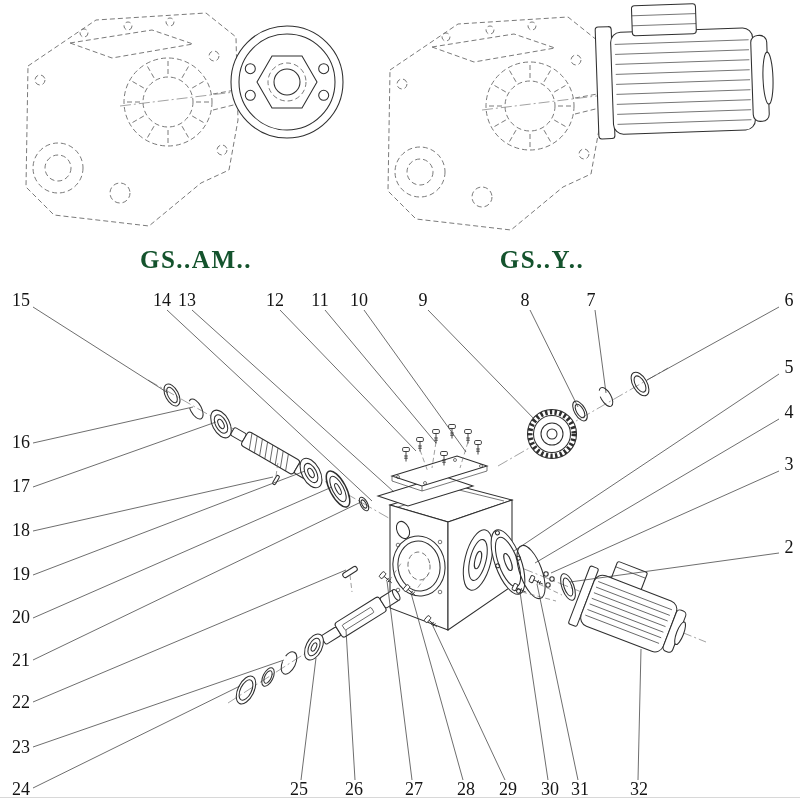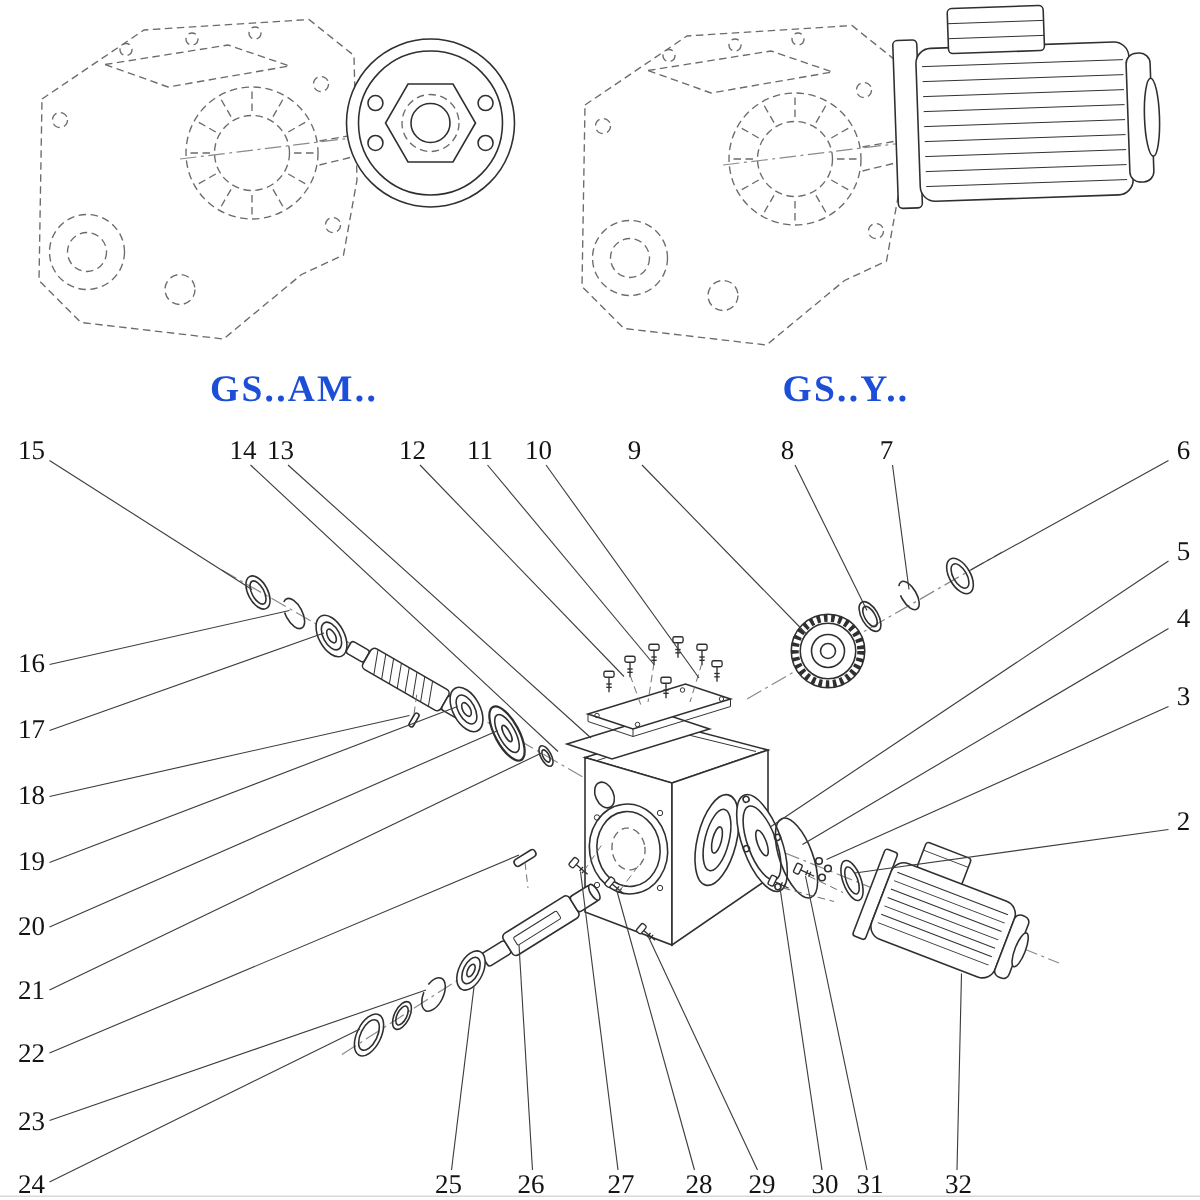--- a/index.html
+++ b/index.html
@@ -1,18 +1,18 @@
 <!DOCTYPE html>
 <html style="--ink: #2f2f2f; --ghost: #6b6b6b; --leader: #3d3d3d;"><head>
 <meta charset="utf-8">
 <style>
   html,body{margin:0;padding:0;background:#fff;}
   .canvas{position:relative;width:800px;height:800px;background:#fff;overflow:hidden;font-family:"Liberation Serif",serif;}
   .canvas > svg{position:absolute;left:0;top:0;}
-  .variant-label{position:absolute;transform:translateX(-50%);font-weight:bold;font-size:25px;letter-spacing:1.5px;color:#1d4ed8;white-space:nowrap;}
+  .variant-label{position:absolute;transform:translateX(-50%);font-weight:bold;font-size:25px;letter-spacing:1.5px;color:#14532d;white-space:nowrap;}
   .dash{fill:none;stroke:var(--ghost,#6b6b6b);stroke-width:0.9;stroke-dasharray:5 3;}
   .dashdot{fill:none;stroke:#8a8a8a;stroke-width:0.8;stroke-dasharray:11 3 2 3;}
   .solid{fill:none;stroke:var(--ink,#2f2f2f);stroke-width:1.05;}
   .solidf{fill:#fff;stroke:var(--ink,#2f2f2f);stroke-width:1.05;}
   .thin{stroke-width:0.65;}
   .thick{stroke-width:1.5;}
   .screwuse{stroke:var(--ink,#2f2f2f);fill:#fff;stroke-width:0.9;}
   .leader{stroke:var(--leader,#3d3d3d);stroke-width:0.75;}
   .callout-num{font-family:"Liberation Serif",serif;font-size:18px;fill:#141414;text-anchor:middle;}
   .bottom-rule{position:absolute;left:0;right:0;bottom:2px;height:1px;background:#d8d8d8;}
@@ -345,16 +345,16 @@
         <line x1="548" y1="780" x2="520" y2="592" class="leader"></line>
         <text x="550" y="795" class="callout-num">30</text>
         <line x1="578" y1="780" x2="537" y2="584" class="leader"></line>
         <text x="580" y="795" class="callout-num">31</text>
         <line x1="638" y1="780" x2="641" y2="649" class="leader"></line>
         <text x="639" y="795" class="callout-num">32</text>
       </g>
   </svg>
 
   <div class="variant-label" style="left:196px; top:246px;">GS..AM..</div>
-  <div class="variant-label" style="left:564px; top:246px;">GS..Y..</div>
+  <div class="variant-label" style="left:542px; top:246px;">GS..Y..</div>
 
   <div class="bottom-rule"></div>
 </div>
 
 </body></html>

